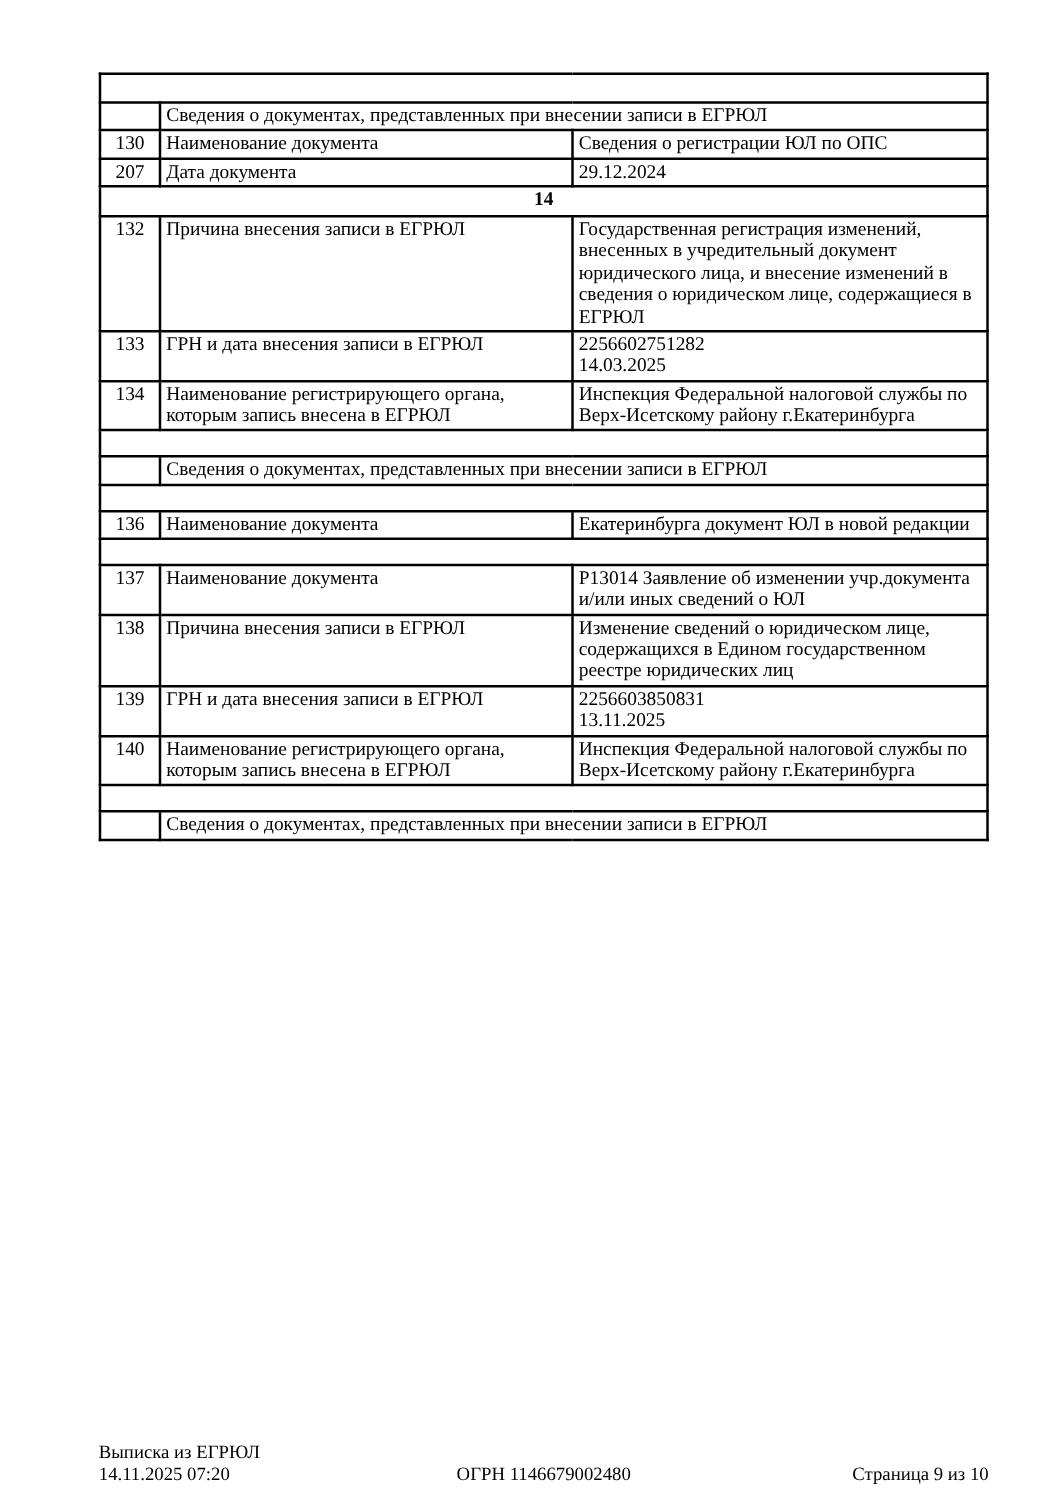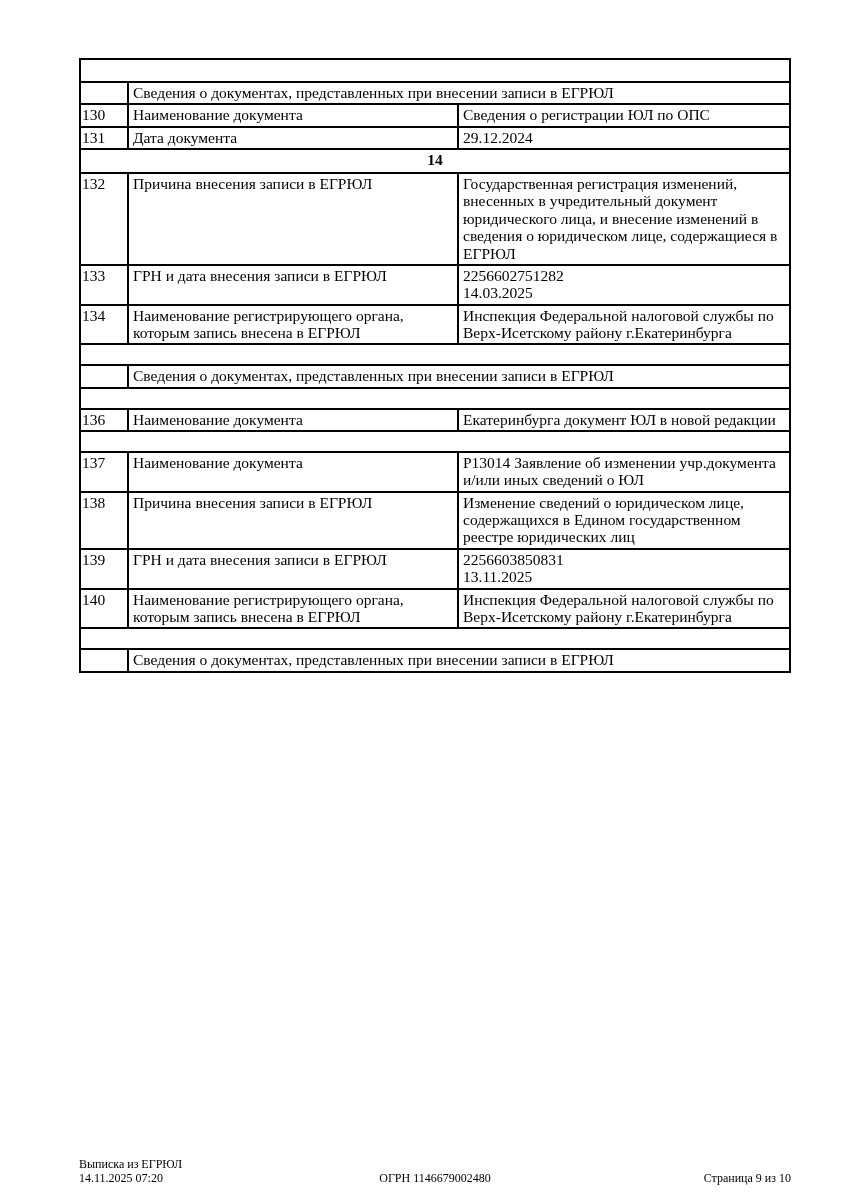--- a/index.html
+++ b/index.html
@@ -26,41 +26,42 @@
     font-size: 15.5px;
     line-height: 1.12;
     padding: 1px 4px 2px 4px;
     overflow: hidden;
     margin-top: 24px;
   }
   col.c-num   { width: 48px; }
   col.c-label { width: 330px; }
   col.c-value { width: 332px; }
   td.num-cell {
+    text-align: center;
     padding-left: 1px;
     padding-right: 1px;
   }
   td.empty-cell { height: 19px; padding: 0; }
   tr:first-child td.empty-cell { height: 21px; }
   td.group-cell {
     text-align: center;
     font-weight: bold;
     height: 19px;
     font-family: Liberation Serif, serif;
   }
   td.section-cell { }
   td.value-cell { white-space: pre-line; }
   .footer {
     position: absolute;
     left: 79px;
     top: 1139px;
     width: 712px;
     display: flex;
     align-items: flex-end;
-    font-size: 12px;
+    font-size: 15px;
     line-height: 1.2;
   }
   .f-left  { flex: 1; text-align: left; }
   .f-center{ flex: 1; text-align: center; }
   .f-right { flex: 1; text-align: right; margin-top: 32px; }
 </style>
 </head>
 <body>
 
 <table class="doc-table">
@@ -76,21 +77,21 @@
       <tr>
         <td class="num-cell"></td>
         <td colspan="2" class="section-cell">Сведения о документах, представленных при внесении записи в ЕГРЮЛ</td>
       </tr>
       <tr>
         <td class="num-cell">130</td>
         <td class="label-cell">Наименование документа</td>
         <td class="value-cell">Сведения о регистрации ЮЛ по ОПС</td>
       </tr>
       <tr>
-        <td class="num-cell">131</td>
+        <td class="num-cell">207</td>
         <td class="label-cell">Дата документа</td>
         <td class="value-cell">29.12.2024</td>
       </tr>
       <tr>
         <td colspan="3" class="group-cell">14</td>
       </tr>
       <tr>
         <td class="num-cell">132</td>
         <td class="label-cell">Причина внесения записи в ЕГРЮЛ</td>
         <td class="value-cell">Государственная регистрация изменений, внесенных в учредительный документ юридического лица, и внесение изменений в сведения о юридическом лице, содержащиеся в ЕГРЮЛ</td>

